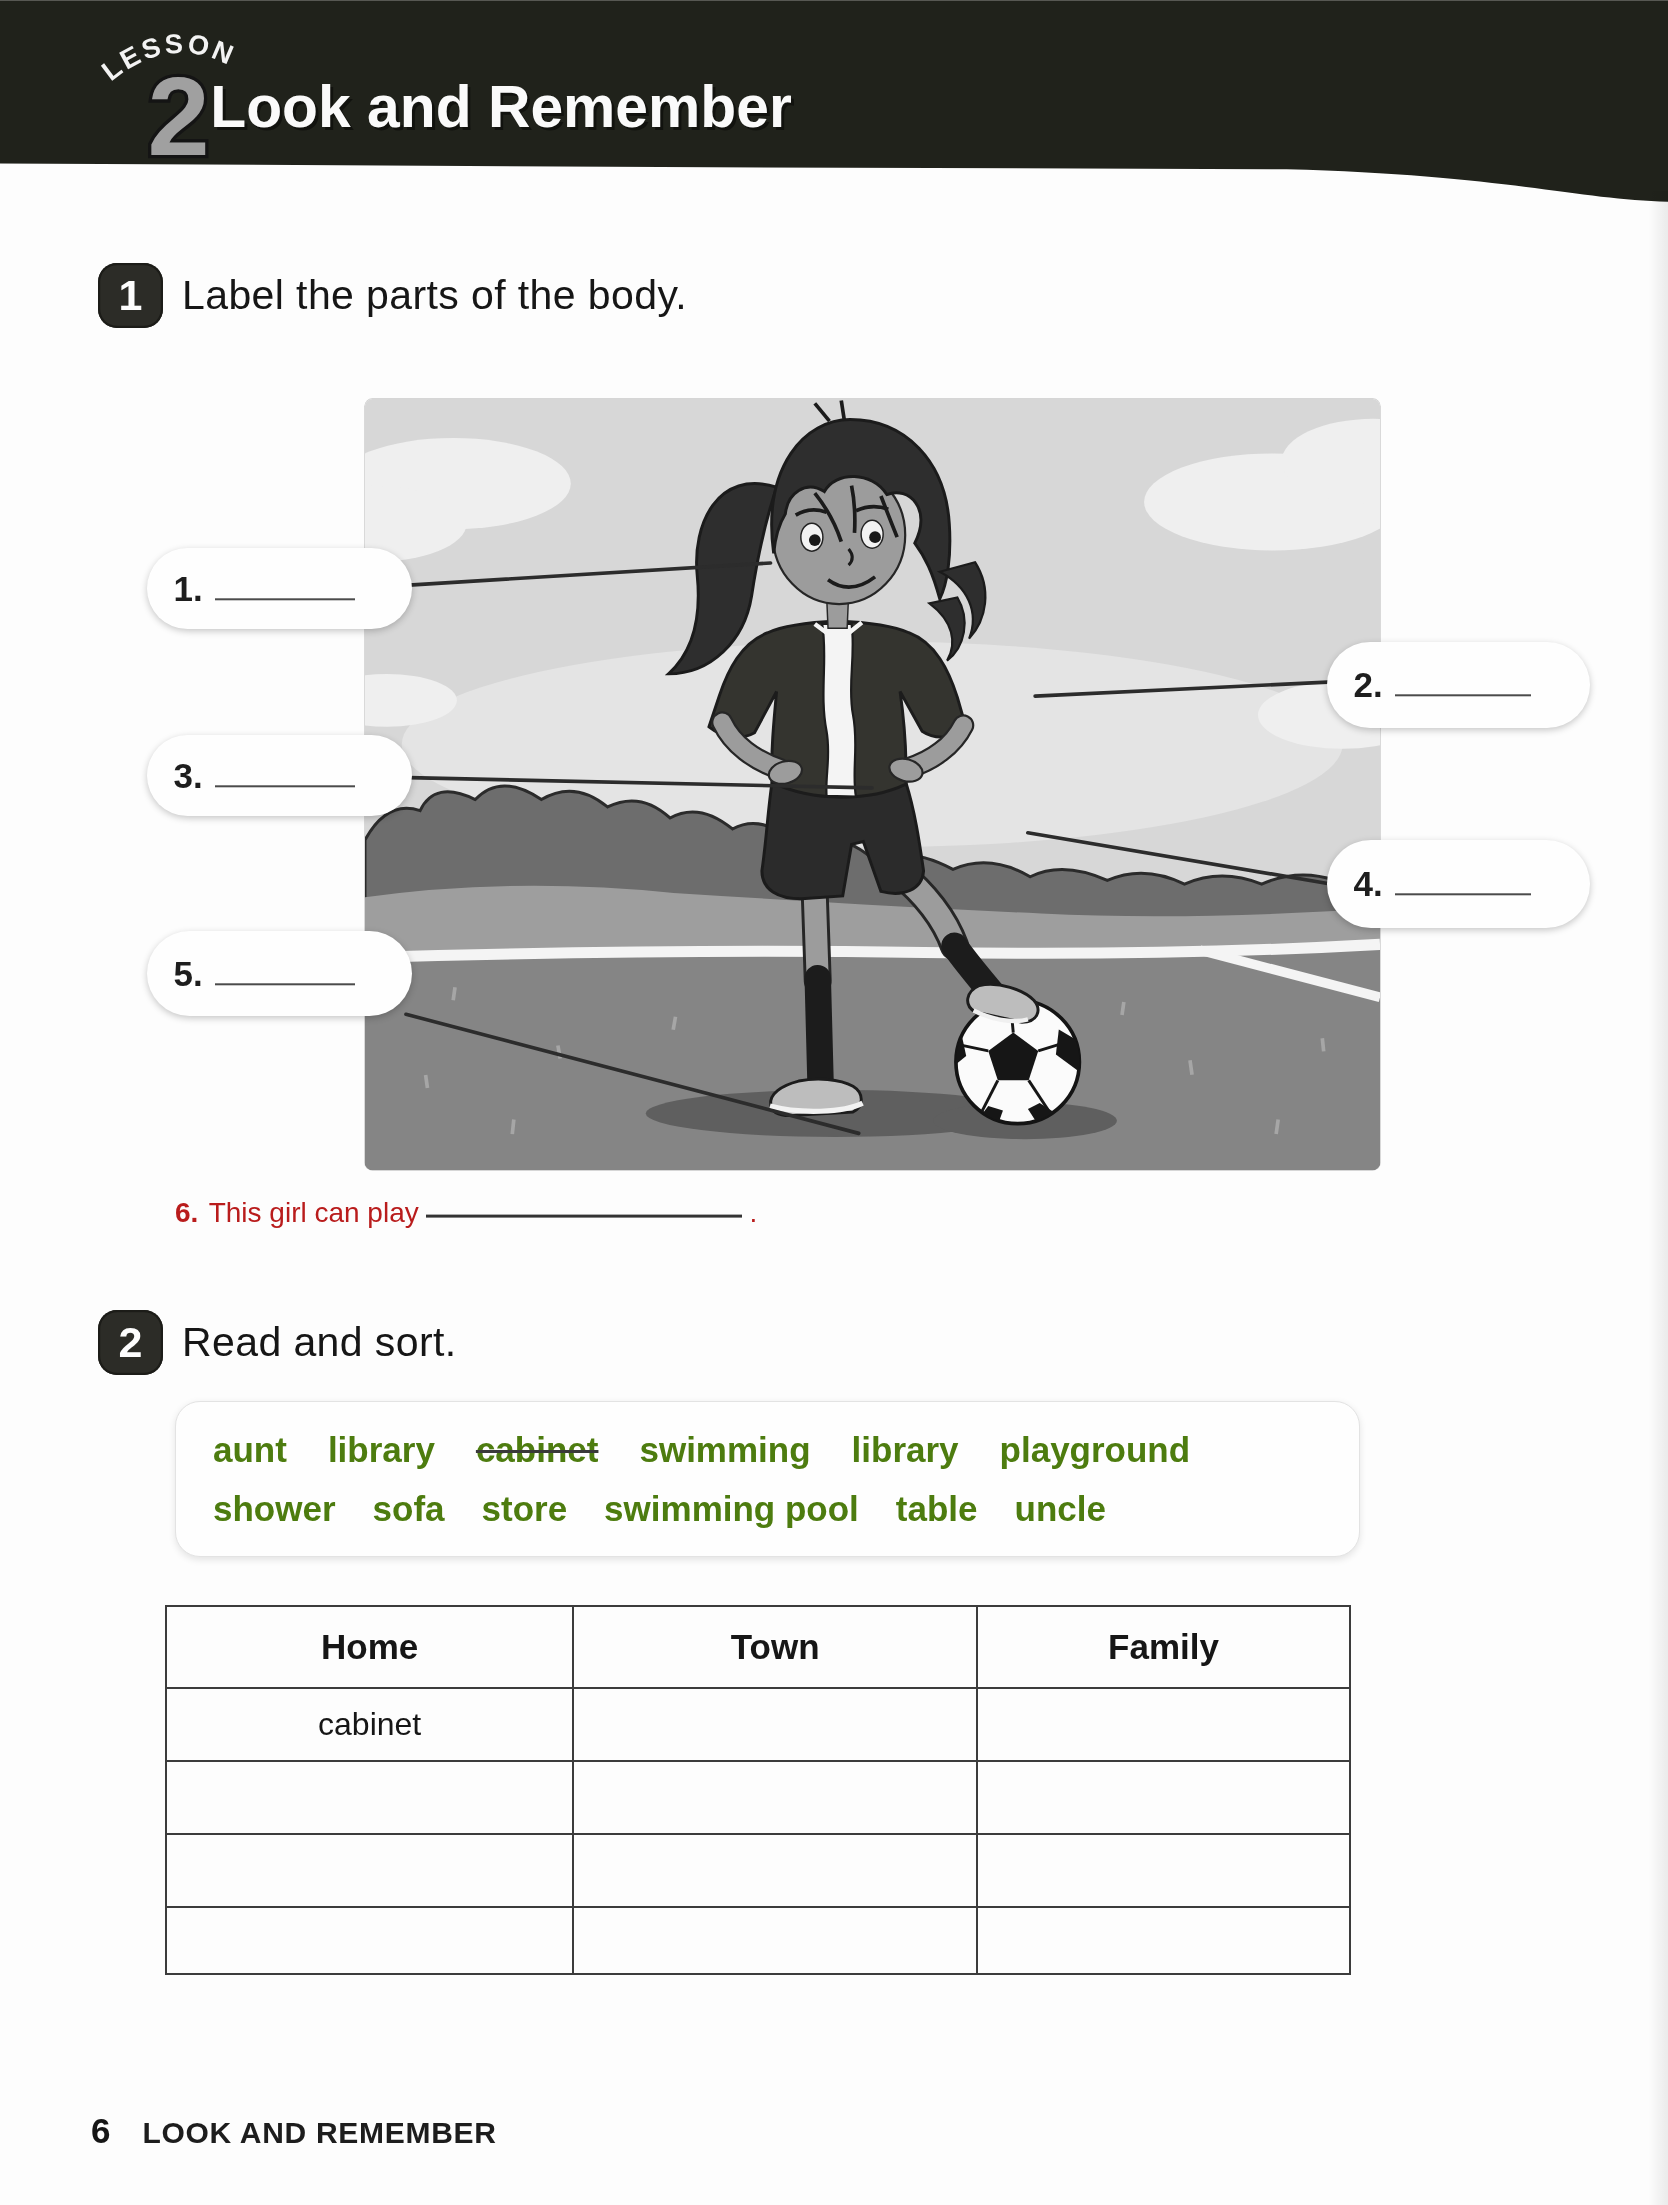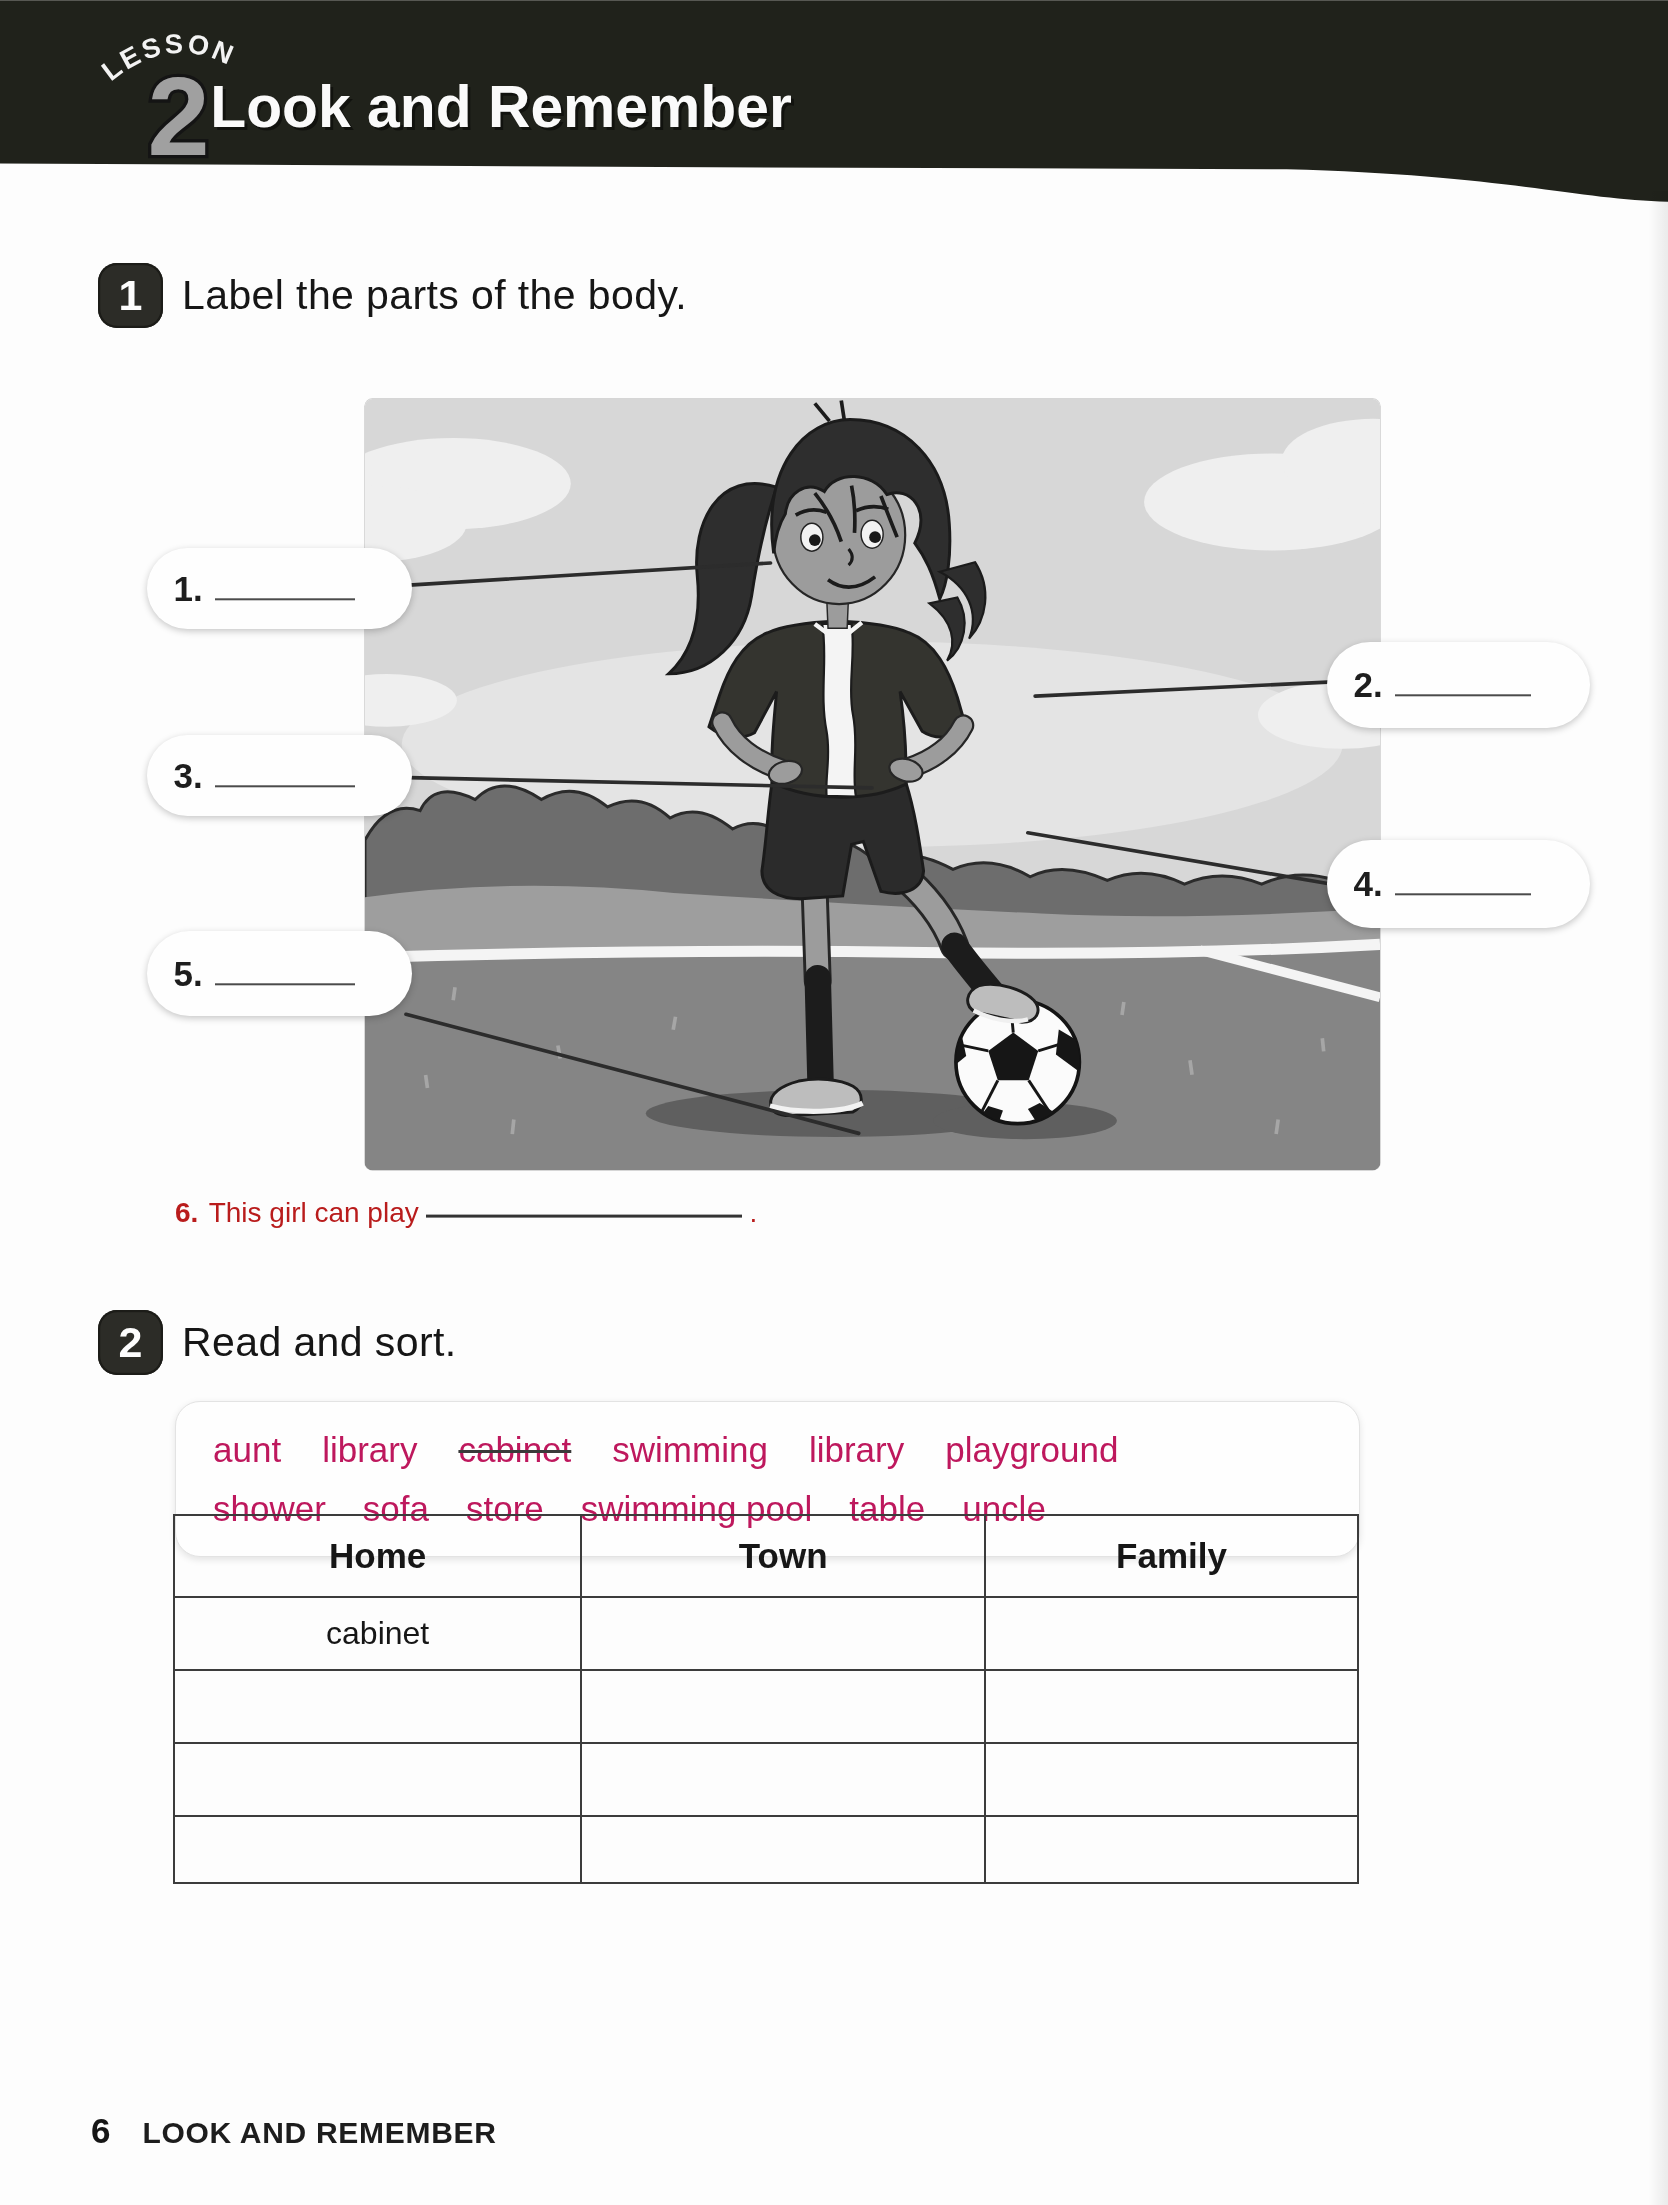--- a/index.html
+++ b/index.html
@@ -38,27 +38,27 @@
   .item6 .blank{display:inline-block;width:316px;border-bottom:3.7px solid #333;transform:translateY(-4.4px);margin-left:7.4px;}
   .item6 .period{margin-left:7.4px;}
   
   .wordbank{
     position:absolute;left:175px;top:1401px;width:1185px;height:156px;z-index:3;
     background:#fefefe;border:1.5px solid #e3e3e3;border-radius:25px;
     box-shadow:0 2.9px 7.4px rgba(0,0,0,0.10);
     display:flex;flex-direction:column;justify-content:center;gap:19px;
     padding:7.4px 0 7.4px 37px;box-sizing:border-box;
   }
-  .wb-row{display:flex;column-gap:41px;font-size:35px;font-weight:normal;color:#be185d;}
+  .wb-row{display:flex;column-gap:41px;font-size:35px;font-weight:bold;color:#4d7c0f;}
   .wb-row.second{column-gap:37px;}
   .struck{text-decoration:line-through;text-decoration-thickness:2.9px;text-decoration-color:#3a3a3a;}
   
   .sort-table{
-    position:absolute;left:165px;top:1514px;width:1186px;z-index:3;
-    border-collapse:collapse;table-layout:fixed;margin-left:8px;
+    position:absolute;left:165px;top:1605px;width:1186px;z-index:3;
+    border-collapse:collapse;table-layout:fixed;
   }
   .sort-table td{border:2.2px solid #3c3c3c;text-align:center;vertical-align:middle;
                  font-size:32px;color:#161616;}
   .sort-table tr.head td{height:78px;font-weight:bold;font-size:35px;}
   .sort-table tr.row td{height:69px;font-weight:normal;}
   .sort-table tr.row.last td{height:63px;}
   
   .footer{position:absolute;left:91px;top:2111px;display:flex;align-items:baseline;z-index:3;}
   .footer .pageno{font-size:35px;font-weight:bold;color:#161616;}
   .footer .ftitle{font-size:30px;font-weight:bold;color:#1d1d1d;margin-left:32px;letter-spacing:0.7px;}

